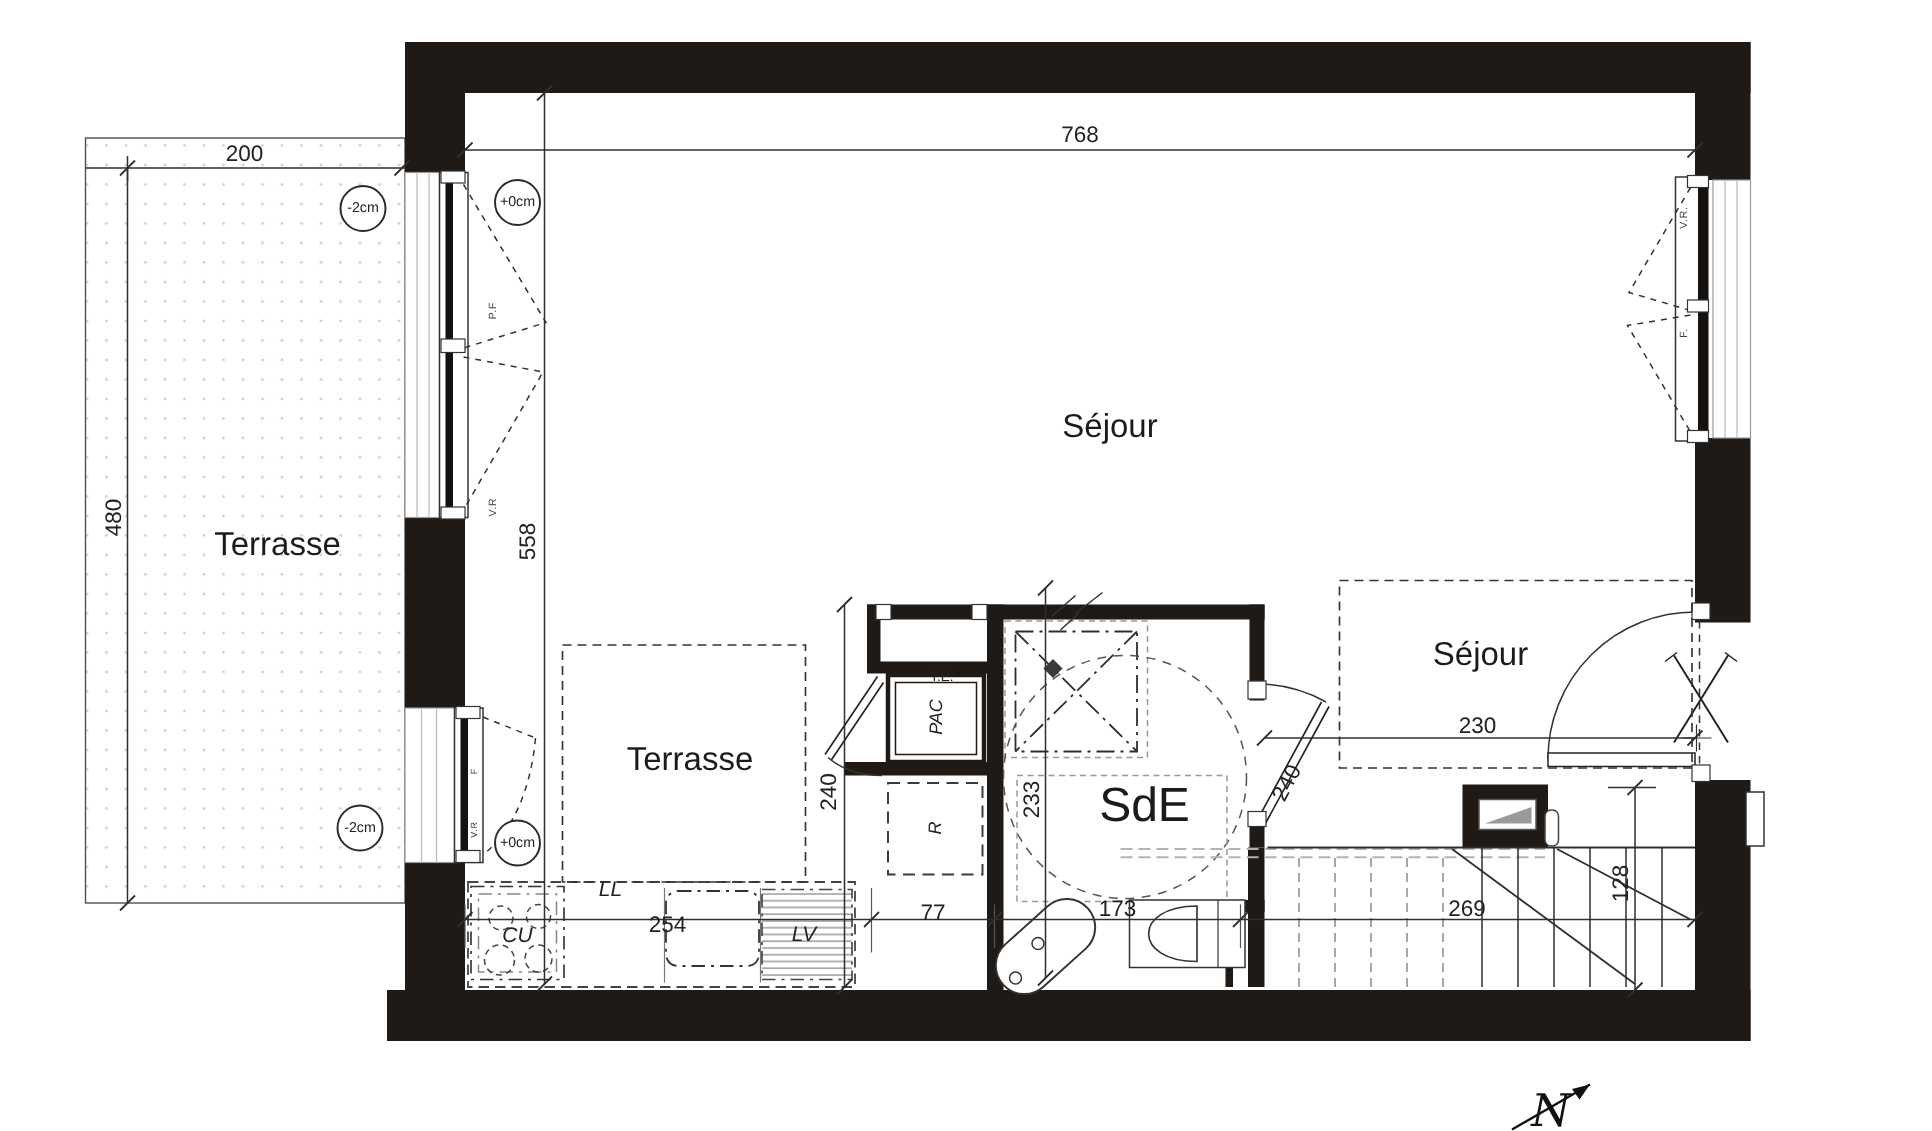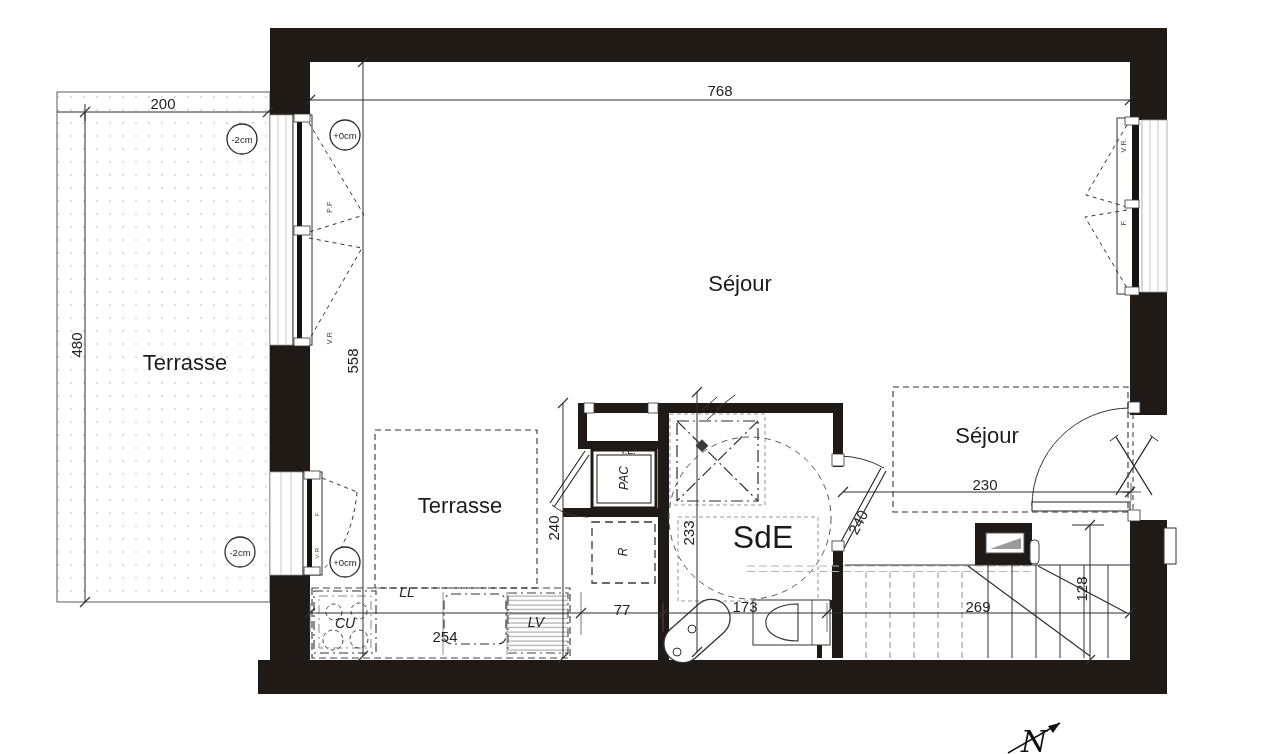--- a/index.html
+++ b/index.html
@@ -209,21 +209,21 @@
   <div class="lbl room" style="left:185px;top:363px;">Terrasse</div>
   <div class="lbl room" style="left:740px;top:262px;margin-top:22px;">Séjour</div>
   <div class="lbl room" style="left:460px;top:506px;">Terrasse</div>
   <div class="lbl room big" style="left:763px;top:537px;">SdE</div>
   <div class="lbl room" style="left:987px;top:436px;">Séjour</div>
 
   <div class="lbl" style="left:720px;top:90px;">768</div>
   <div class="lbl" style="left:163px;top:103px;">200</div>
   <div class="lbl rot" style="left:76px;top:345px;">480</div>
   <div class="lbl rot" style="left:352px;top:361px;">558</div>
-  <div class="lbl" style="left:445px;top:636px;">254</div>
+  <div class="lbl" style="left:445px;top:617px;">254</div>
   <div class="lbl" style="left:622px;top:609px;">77</div>
   <div class="lbl" style="left:745px;top:606px;">173</div>
   <div class="lbl" style="left:978px;top:606px;">269</div>
   <div class="lbl rot" style="left:1081px;top:589px;">128</div>
   <div class="lbl rot" style="left:688px;top:533px;">233</div>
   <div class="lbl rot" style="left:553px;top:528px;">240</div>
   <div class="lbl doordim" style="left:858px;top:522px;">240</div>
   <div class="lbl" style="left:985px;top:484px;">230</div>
 
   <div class="lbl te" style="left:628px;top:423px;">T.E.</div>

